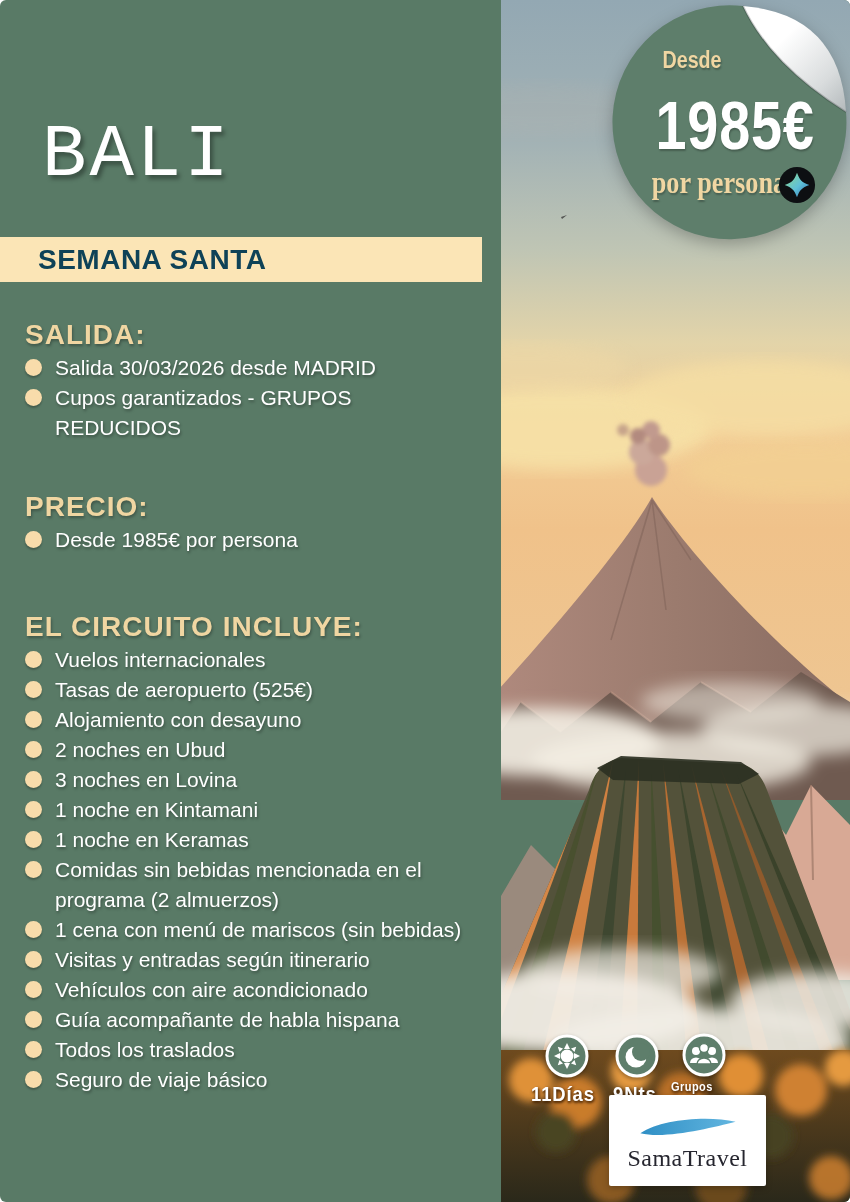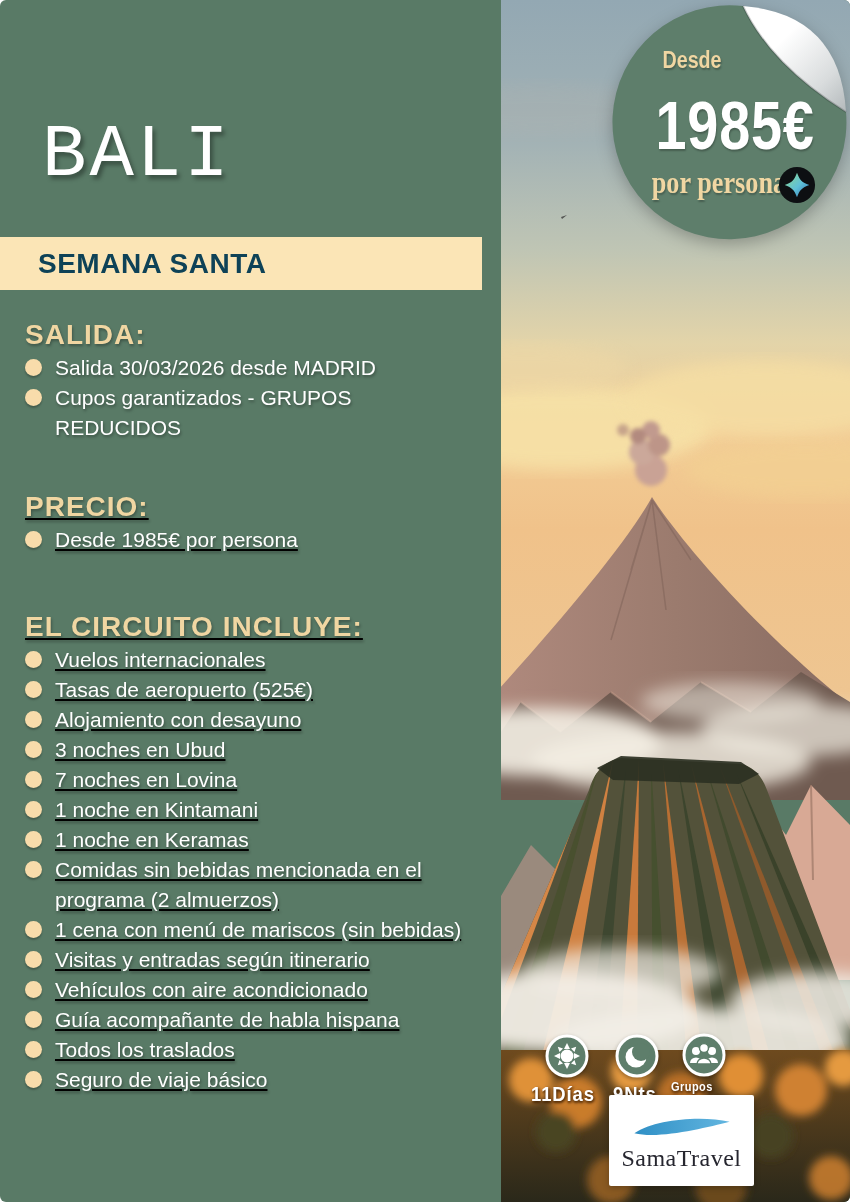--- a/index.html
+++ b/index.html
@@ -22,34 +22,34 @@
   .photo{position:absolute;left:501px;top:0;width:349px;height:1202px;}
   .photo svg{display:block;width:100%;height:100%;}
   
   .title{
     position:absolute;left:42px;top:118px;
     font-family:Liberation Mono, monospace;font-size:74px;line-height:74px;
     color:#fff;letter-spacing:3px;font-weight:500;
     text-shadow:3px 4px 4px rgba(0,0,0,.35);
   }
   .banner{
-    position:absolute;left:0;top:237px;width:482px;height:53px;
+    position:absolute;left:0;top:237px;width:482px;height:45px;
     background:var(--banner-cream);display:flex;align-items:center;
   }
   .banner-text{
     margin-left:38px;font-size:28px;font-weight:bold;
     color:var(--banner-text-teal);letter-spacing:.5px;
   }
   .sections{position:absolute;left:25px;top:318px;width:455px;}
   .section h2{
     margin:0;font-size:28px;line-height:34px;font-weight:600;
     color:var(--heading-cream);letter-spacing:1px;
     text-shadow:1px 2px 3px rgba(0,0,0,.3);
   }
-  .section + .section{margin-top:47px;text-decoration:underline;}
+  .section + .section{margin-top:47px;}
   .section:nth-of-type(3){margin-top:55px;}
   .section ul{margin:1px 0 0;padding:0;list-style:none;width:440px;}
   .section li{
     display:flex;align-items:flex-start;gap:13px;
     font-size:21px;line-height:30px;color:var(--text-white);
     text-shadow:1px 2px 3px rgba(0,0,0,.35);
   }
   .bullet{
     flex:none;width:17px;height:17px;border-radius:50%;
     background:var(--bullet-cream);margin-top:6px;
@@ -76,21 +76,21 @@
     font-size:21px;font-weight:bold;color:#fff;letter-spacing:1px;
     transform:scaleX(.88);transform-origin:left center;white-space:nowrap;
     text-shadow:0 2px 3px rgba(60,30,0,.85),2px 1px 3px rgba(60,30,0,.6);
   }
   .stat-label.small{
     font-size:12.5px;line-height:13px;letter-spacing:.5px;
     white-space:normal;width:66px;
   }
   
   .logo-box{
-    position:absolute;left:609px;top:1095px;width:145px;height:91px;
+    position:absolute;left:609px;top:1095px;width:157px;height:91px;
     background:#fff;border-radius:2px;display:flex;flex-direction:column;
     align-items:center;justify-content:center;gap:4px;
     box-shadow:0 2px 6px rgba(0,0,0,.25);
   }
   .logo-swoosh{width:118px;height:30px;}
   .logo-text{
     font-family:"Liberation Serif",serif;font-size:24px;color:#26262f;
     line-height:24px;letter-spacing:.5px;
   }
 </style>
@@ -252,25 +252,25 @@
           <li>
             <span class="bullet"></span>
             <span class="li-text">Tasas de aeropuerto (525€)</span>
           </li>
           <li>
             <span class="bullet"></span>
             <span class="li-text">Alojamiento con desayuno</span>
           </li>
           <li>
             <span class="bullet"></span>
-            <span class="li-text">3 noches en Ubud</span>
-          </li>
-          <li>
-            <span class="bullet"></span>
-            <span class="li-text">7 noches en Lovina</span>
+            <span class="li-text">2 noches en Ubud</span>
+          </li>
+          <li>
+            <span class="bullet"></span>
+            <span class="li-text">3 noches en Lovina</span>
           </li>
           <li>
             <span class="bullet"></span>
             <span class="li-text">1 noche en Kintamani</span>
           </li>
           <li>
             <span class="bullet"></span>
             <span class="li-text">1 noche en Keramas</span>
           </li>
           <li>

